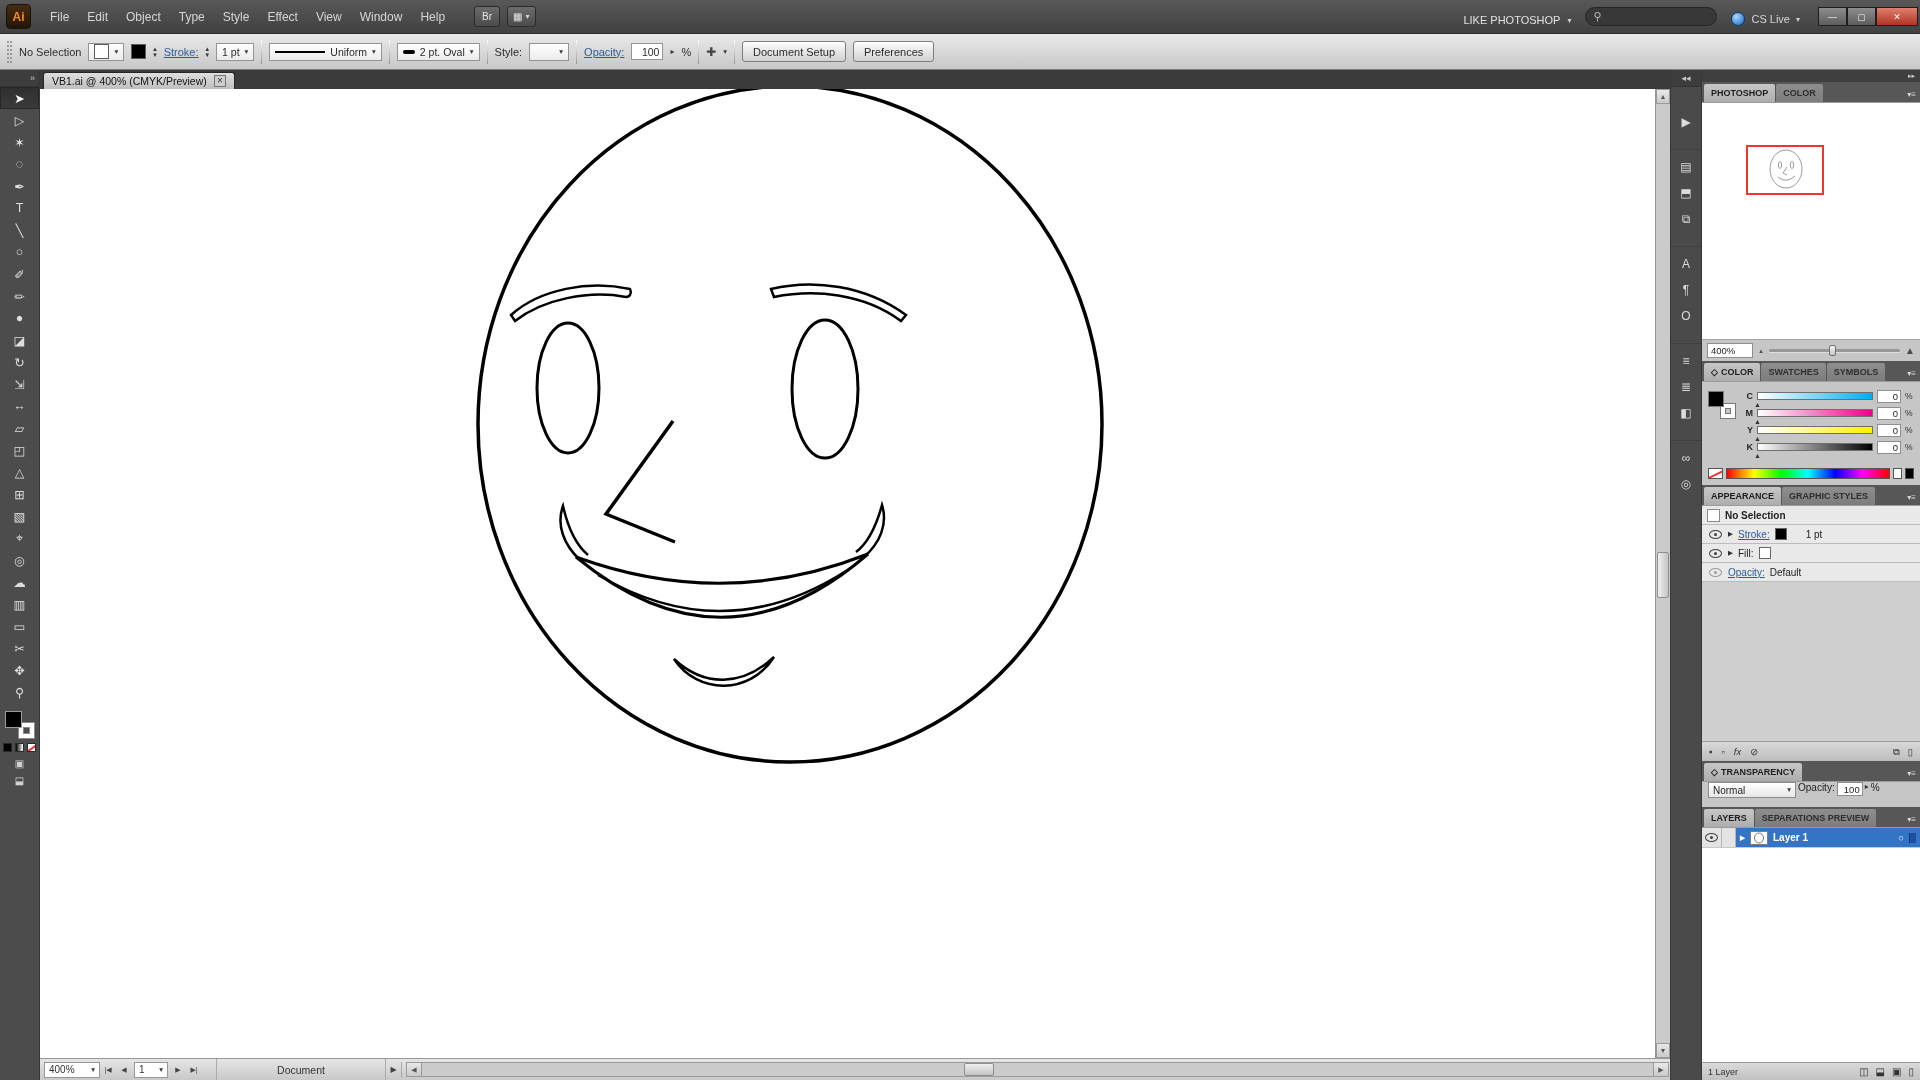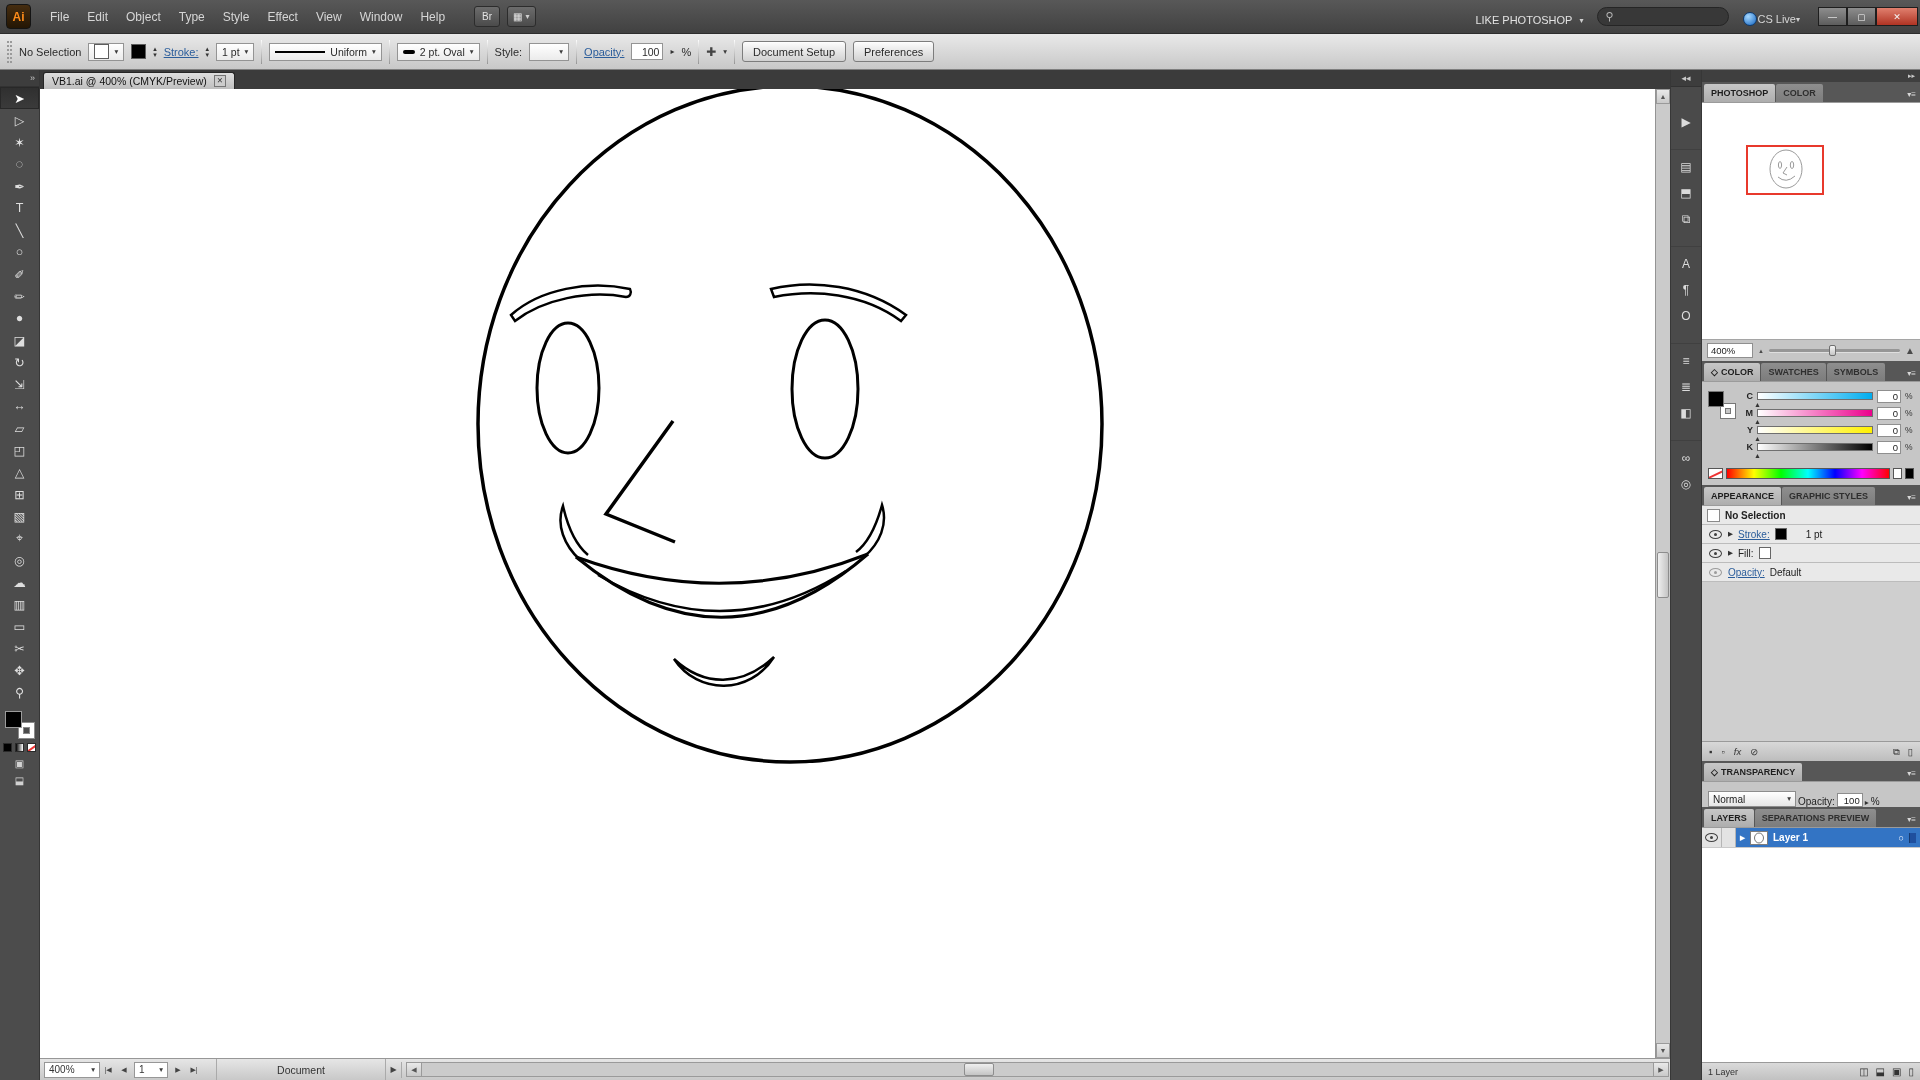--- a/index.html
+++ b/index.html
@@ -18,21 +18,21 @@
   .mb-btn{height:21px;min-width:26px;border:1px solid #2c2c2c;border-radius:3px;
     background:linear-gradient(#6c6c6c,#4b4b4b);display:flex;align-items:center;
     justify-content:center;font-size:10px;color:#e4e4e4;padding:0 5px;gap:3px}
   .mb-right{margin-left:auto;display:flex;align-items:flex-end;gap:14px;padding-right:2px}
   .workspace{display:flex;gap:7px;align-items:center;font-size:11px;color:#e2e2e2}
   .searchbox{width:132px;height:19px;border-radius:10px;background:#383838;
     border:1px solid #252525;display:flex;align-items:center;padding:0 7px;gap:5px}
   .searchbox input{flex:1;background:transparent;border:0;outline:0;color:#ddd;
     font-size:10px;font-family:inherit;min-width:0}
   .mag{color:#b5b5b5;font-size:11px;line-height:1}
-  .cslive{display:flex;align-items:center;font-size:11px}
+  .cslive{display:flex;align-items:center;gap:6px;font-size:11px}
   .cslive-dot{width:14px;height:14px;border-radius:50%;
     background:radial-gradient(circle at 35% 30%,#a5d8ff,#1565c0);border:1px solid #0d3a70}
   .winbtns{display:flex;margin-left:4px}
   .winbtn{width:29px;height:19px;border:1px solid #1e1e1e;color:#f4f4f4;font-size:9px;
     display:flex;align-items:center;justify-content:center;
     background:linear-gradient(#8d8d8d,#5d5d5d)}
   .winbtn.close{width:42px;background:linear-gradient(#e0806e,#b03323)}
   .tiny-arr{font-size:8px;color:#cfcfcf}
 
   
@@ -201,21 +201,21 @@
   .disc{font-size:6.5px;color:#333}
   .swsm{width:12px;height:12px;border:1px solid #666}
   .swsm.black{background:#000}.swsm.white{background:#fff}
   .apfill{flex:1;background:#cfcfcf}
   .apfoot{height:20px;background:linear-gradient(#d8d8d8,#bdbdbd);border-top:1px solid #9a9a9a;
     display:flex;align-items:center;gap:9px;padding:0 7px;font-size:9.5px;color:#333}
   .apfoot .ic{cursor:pointer}
   .apfoot .right{margin-left:auto;display:flex;gap:8px}
 
   
-  .tpbody{height:26px;display:flex;align-items:flex-end;gap:2px;padding:0 6px;background:#c6c6c6}
+  .tpbody{height:26px;display:flex;align-items:flex-start;gap:2px;padding:0 6px;background:#c6c6c6}
   .tpselect{width:88px;height:16px;background:linear-gradient(#fff,#e6e6e6);
     border:1px solid #8d8d8d;display:flex;align-items:center;justify-content:space-between;
     padding:0 4px;font-size:10px}
   .tplabel{font-size:10px}
   .tpval{width:26px;height:14px;background:#fff;border:1px solid #8d8d8d;font-size:9.5px;
     display:flex;align-items:center;justify-content:flex-end;padding:0 2px}
 
   
   .lybody{flex:1;display:flex;flex-direction:column;background:#fff;border-top:1px solid #9b9b9b}
   .lyrow{height:20px;display:flex;align-items:stretch;border-bottom:1px solid #c9c9c9}

